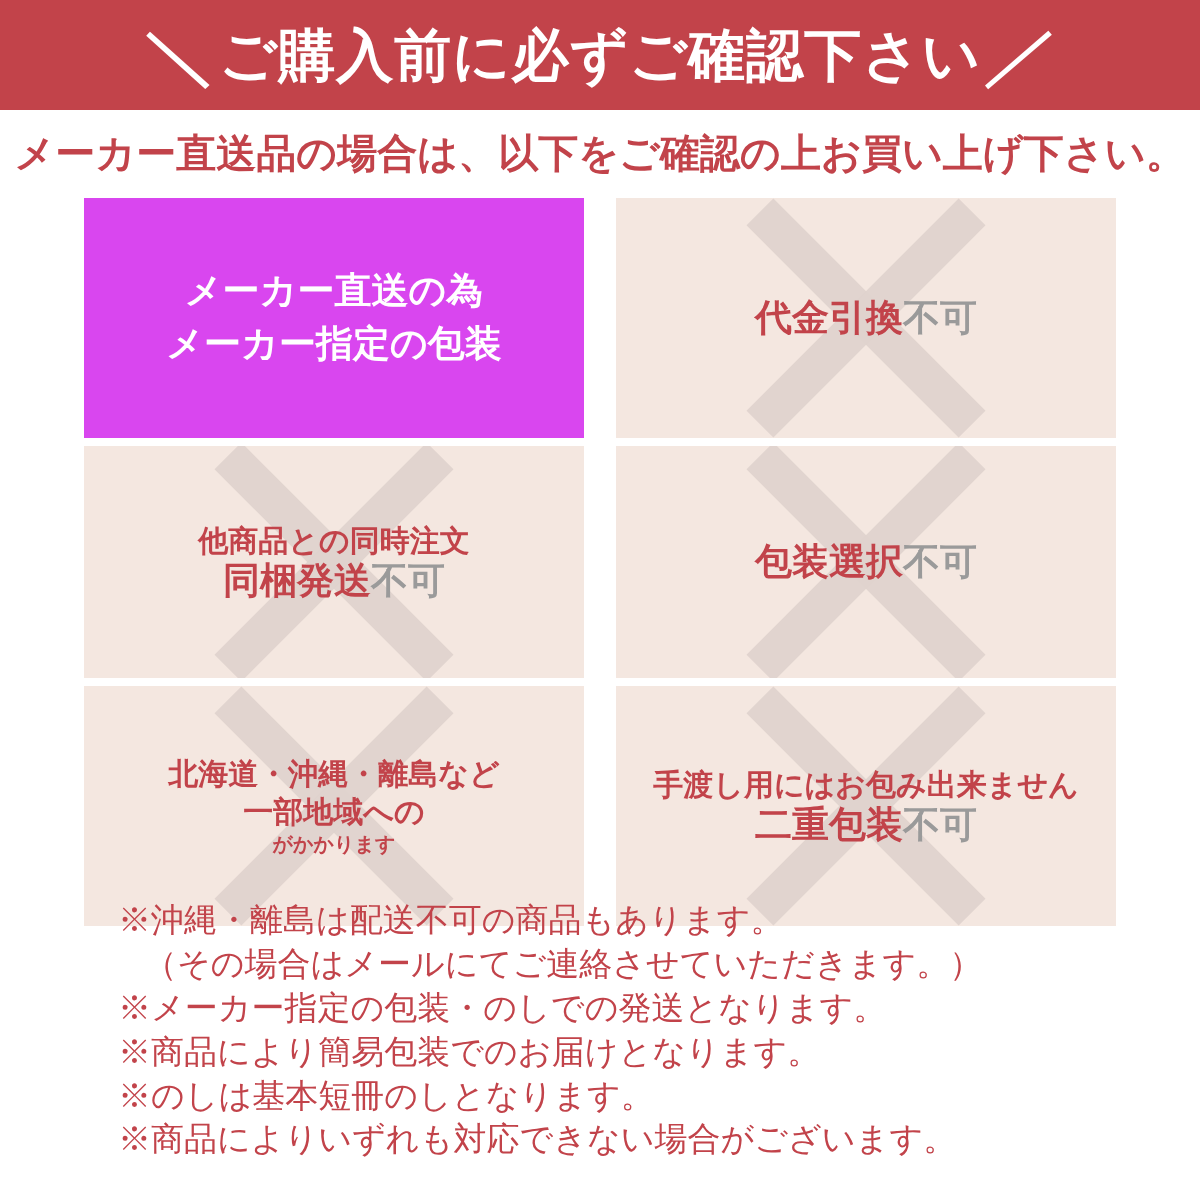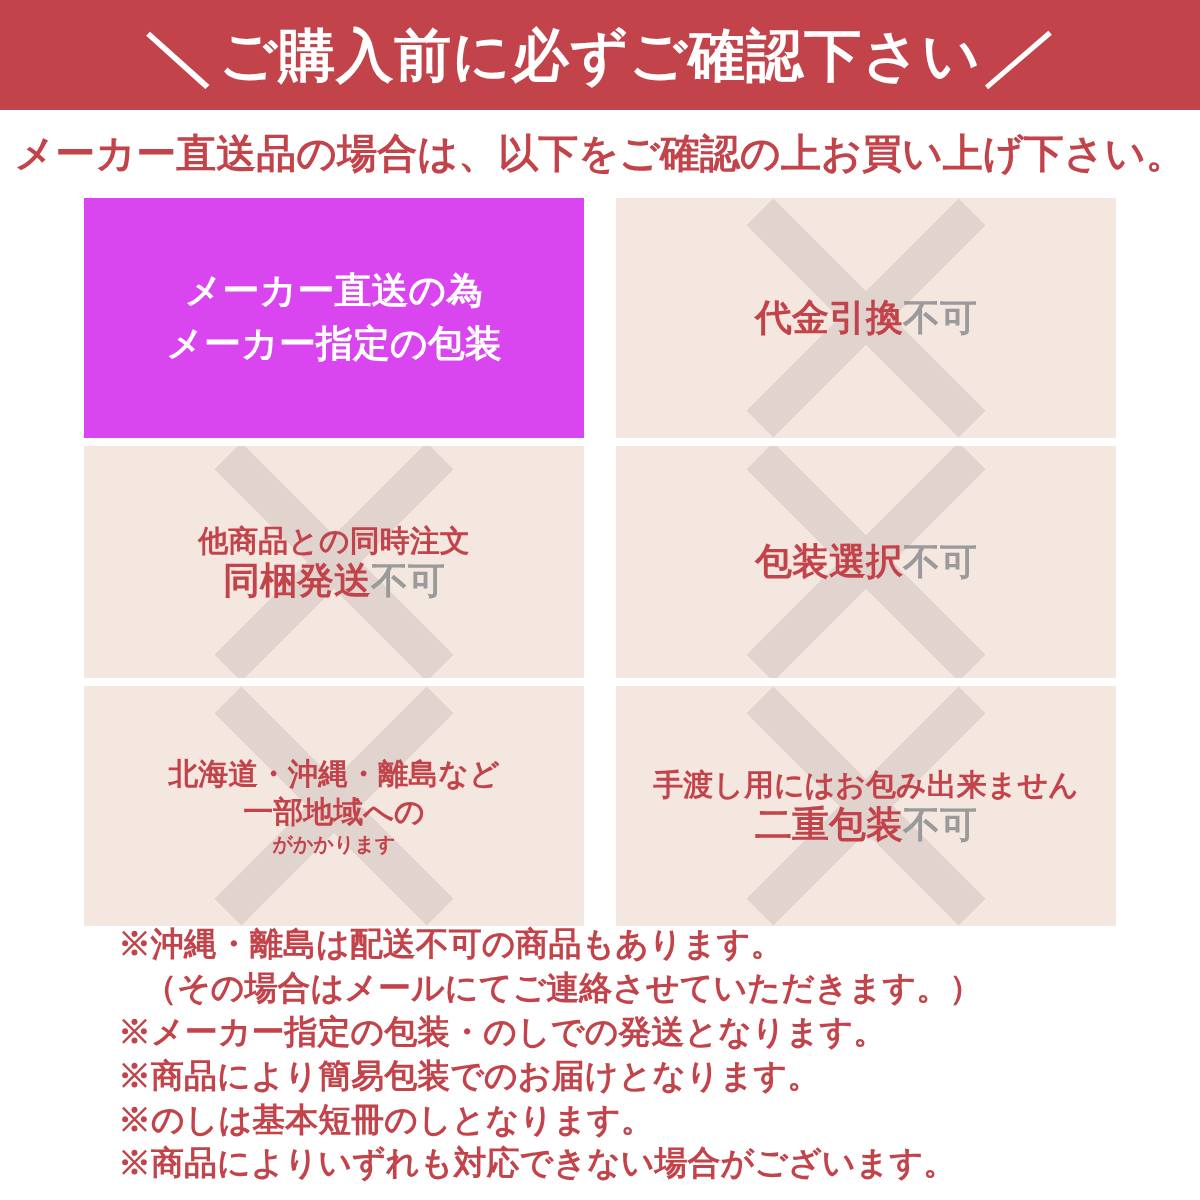--- a/index.html
+++ b/index.html
@@ -149,26 +149,26 @@
     font-size: 37px;
     font-weight: bold;
     line-height: 1.42;
     white-space: nowrap;
   }
   .big-row { white-space: nowrap; }
 
   
   .notes {
     position: absolute;
-    top: 922px;
+    top: 898px;
     left: 118px;
     width: 1070px;
     color: #c2434a;
     font-size: 33px;
-    font-weight: bold;
+    font-weight: normal;
     line-height: 1.33;
   }
   .notes div { white-space: nowrap; }
   .notes .indent { padding-left: 26px; }
 </style>
 </head>
 <body>
 
 <div class="page">
 

